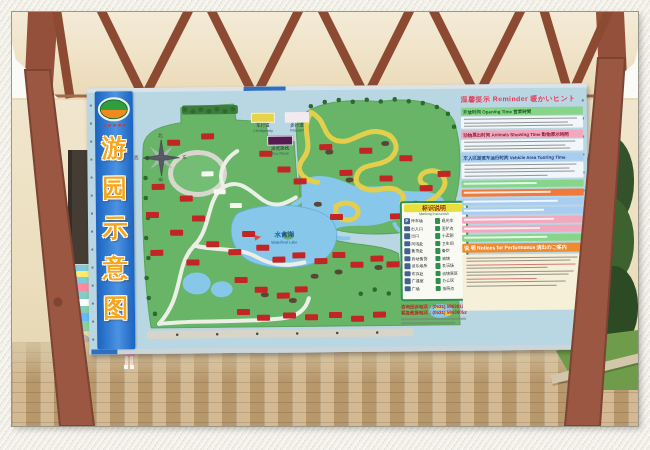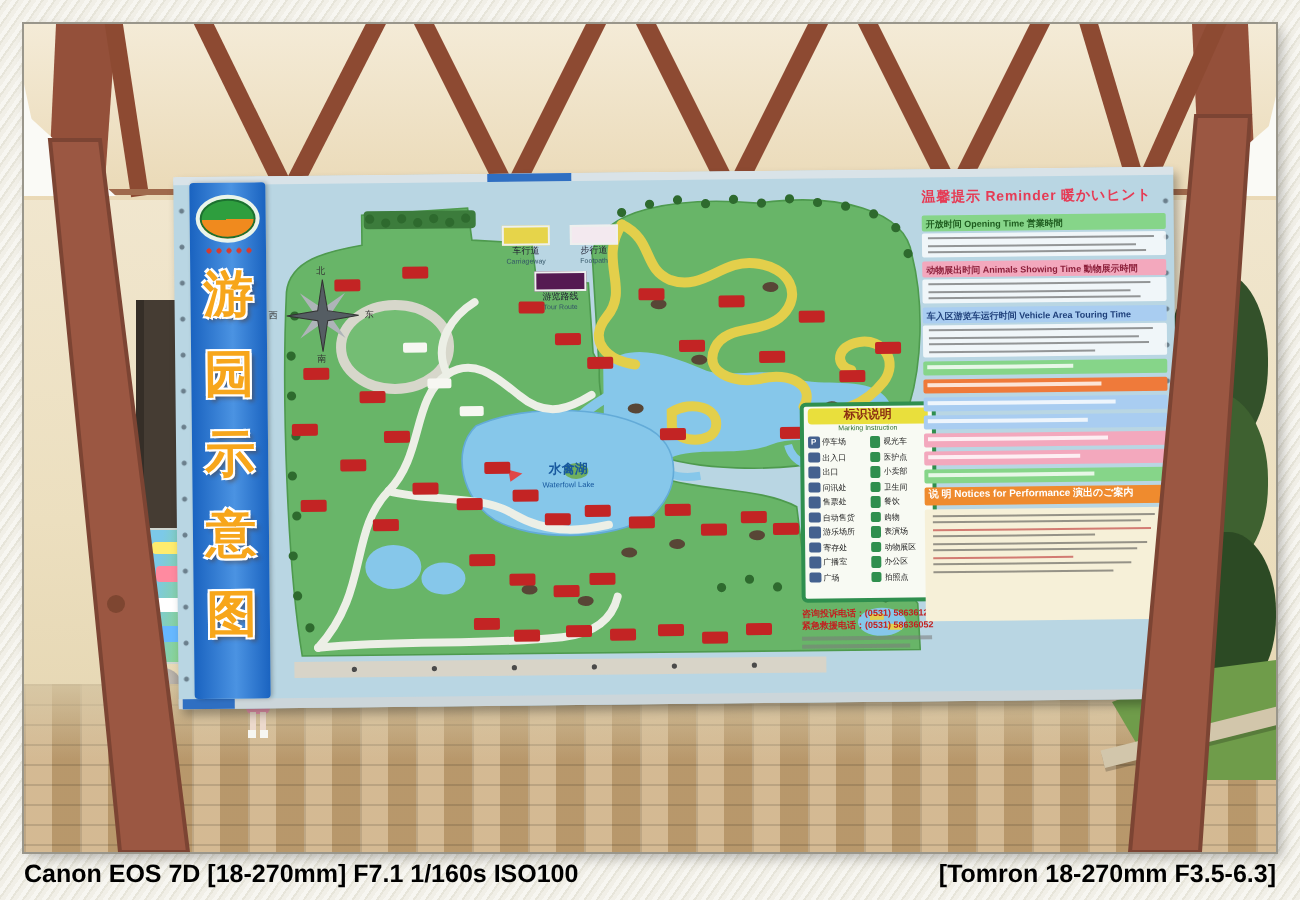--- a/index.html
+++ b/index.html
@@ -475,16 +475,14 @@
     </div>
   </div>
 
   <svg class="layer" width="626" height="414" style="z-index:6;">
     <polygon points="13,58 38,58 82,414 48,414" fill="#9b5742" stroke="#7c4433" stroke-width="2"></polygon>
     <circle cx="46" cy="290" r="4.5" fill="#7e4631"></circle>
     <polygon points="586,46 613,46 588,414 553,414" fill="#9b5742" stroke="#7c4433" stroke-width="2"></polygon>
   </svg>
 </div>
 
-<div class="caption" id="cap-left">Canon EOS 7D [18-270mm] F7.1 1/160s ISO100</div>
-<div class="caption" id="cap-right">[Tomron 18-270mm F3.5-6.3]</div>
 
 </div>
 
 </body></html>

